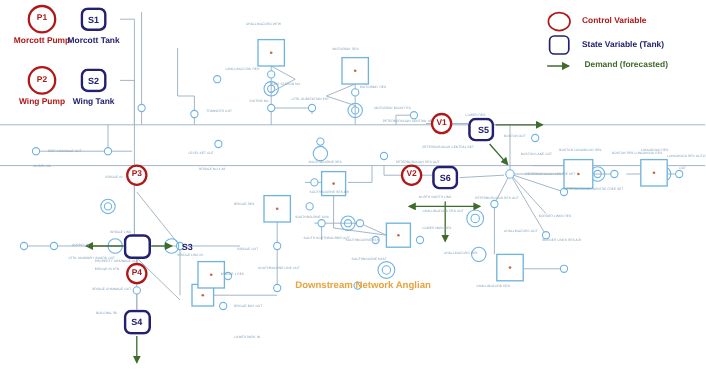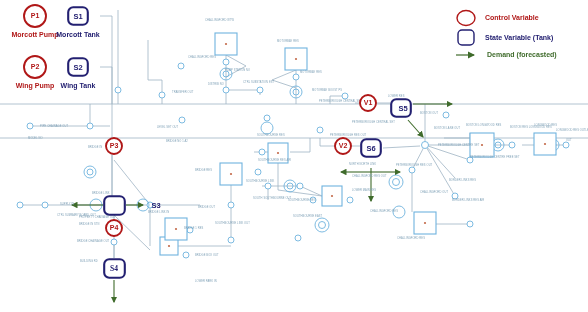--- a/index.html
+++ b/index.html
@@ -318,29 +318,30 @@
       <div class="cap cap-navy" style="left: 33px; top: 31px; width: 90px;">Morcott Tank</div>
       <div style="position: absolute; left: 67px; top: 57px; width: 22px; height: 32px;"><svg width="22" height="20">
           <rect x="1.2" y="1.2" width="19.6" height="17.6" rx="5" fill="#ffffff" stroke="#232071" stroke-width="2.1"></rect>
         </svg><div class="nodetxt state-txt" style="left: 0px; top: 5.5px; width: 22px;">S2</div></div>
       <div class="cap cap-navy" style="left: 33px; top: 82px; width: 90px;">Wing Tank</div>
       <div style="position: absolute; left: 102.5px; top: 194.5px; width: 23px; height: 21px;"><svg width="23" height="21">
           <rect x="1.2" y="1.2" width="20.6" height="18.6" rx="5" fill="#ffffff" stroke="#232071" stroke-width="2.1"></rect>
         </svg><div class="nodetxt state-txt" style="left: 0px; top: 6px; width: 23px; margin-left: 42px;">S3</div></div>
       <div style="position: absolute; left: 102.5px; top: 257.5px; width: 23px; height: 21px;"><svg width="23" height="21">
           <rect x="1.2" y="1.2" width="20.6" height="18.6" rx="5" fill="#ffffff" stroke="#232071" stroke-width="2.1"></rect>
-        </svg><div class="nodetxt state-txt" style="left: 0px; top: 6px; width: 23px; font-family: Liberation Serif, serif;">S4</div></div>
+        </svg><div class="nodetxt state-txt" style="left: 0px; top: 6px; width: 23px;">S4</div></div>
       <div style="position: absolute; left: 390px; top: 98px; width: 22px; height: 20px;"><svg width="22" height="20">
           <rect x="1.2" y="1.2" width="19.6" height="17.6" rx="5" fill="#ffffff" stroke="#232071" stroke-width="2.1"></rect>
         </svg><div class="nodetxt state-txt" style="left: 0px; top: 5.5px; width: 26px;">S5</div></div>
       <div style="position: absolute; left: 360px; top: 138px; width: 22px; height: 20px;"><svg width="22" height="20">
           <rect x="1.2" y="1.2" width="19.6" height="17.6" rx="5" fill="#ffffff" stroke="#232071" stroke-width="2.1"></rect>
         </svg><div class="nodetxt state-txt" style="left: 0px; top: 5.5px; width: 22px;">S6</div></div>
     </div>
 
+  <div class="grp" style="left:246px;top:233px;">Downstream Network Anglian</div>
 
   <div id="legend">
     <svg width="134" height="58" viewBox="0 0 134 58">
       <ellipse cx="14" cy="12" rx="9" ry="7.5" fill="none" stroke="#b01717" stroke-width="1.4"></ellipse>
       <rect x="6" y="24" width="16" height="15" rx="4" fill="none" stroke="#232071" stroke-width="1.4"></rect>
       <path d="M4,49 L22,49" stroke="#3f6b2b" stroke-width="1.2" marker-end="url(#gar)" fill="none"></path>
     </svg>
     <div class="lg-label lg-ctrl" style="left:33px;top:8px;">Control Variable</div>
     <div class="lg-label lg-state" style="left:33px;top:28px;">State Variable (Tank)</div>
     <div class="lg-label lg-dem" style="left:35px;top:45px;">Demand (forecasted)</div>

